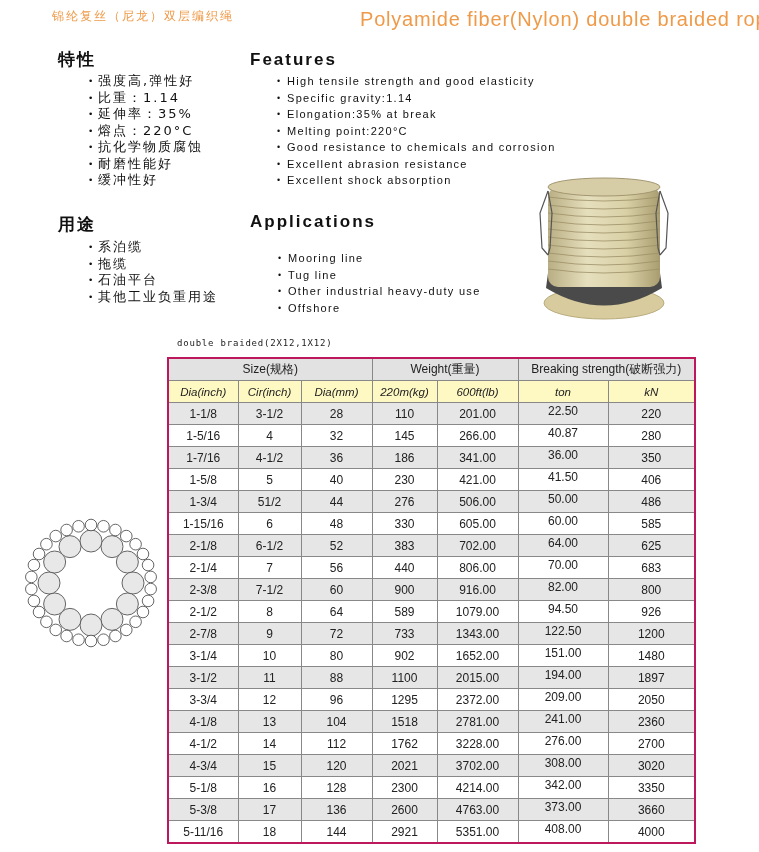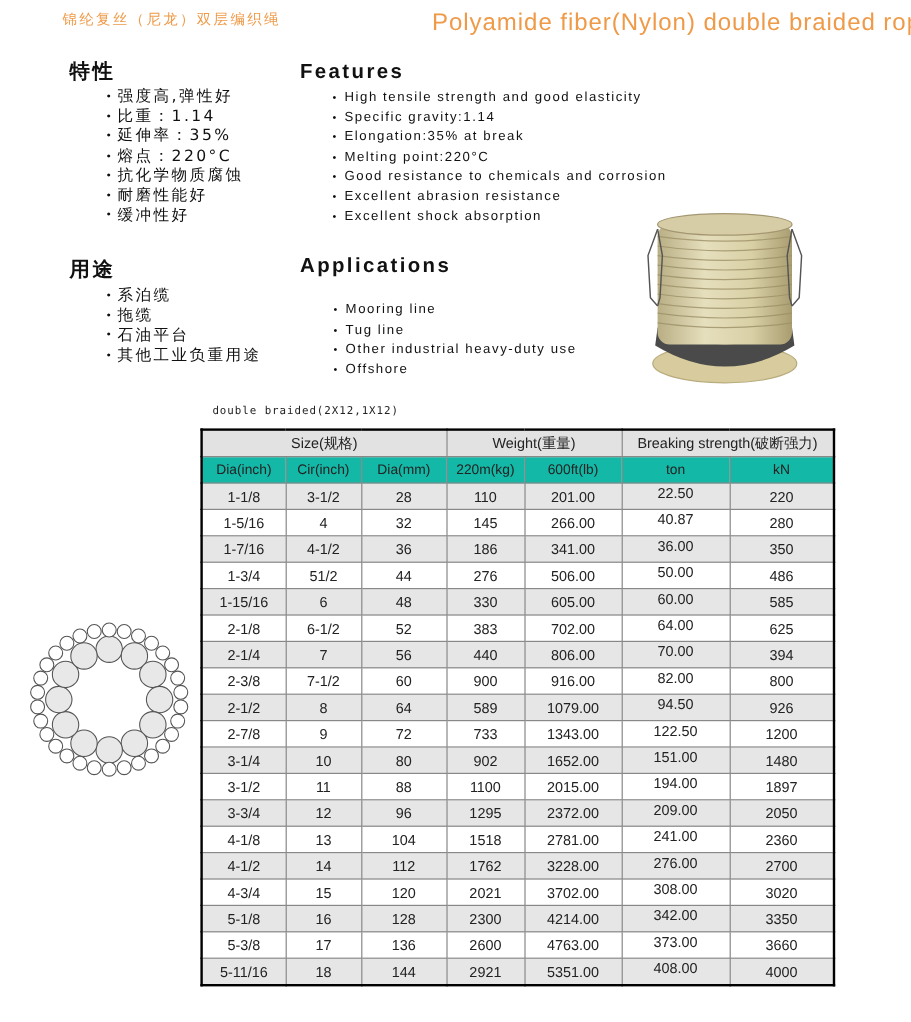--- a/index.html
+++ b/index.html
@@ -13,24 +13,24 @@
   ul.list { list-style: none; margin: 0; padding: 0; }
   ul.list li { position: relative; padding-left: 10px; white-space: nowrap; }
   ul.list li::before { content: "\2022"; position: absolute; left: 0; top: 0; font-size: 9px; }
   .cn-list li { font-size: 13px; height: 16.5px; line-height: 16.5px; letter-spacing: 2px; color: #111; }
   .cn-list li::before { line-height: 16.5px; }
   .en-list li { font-size: 11px; height: 16.5px; line-height: 16.5px; letter-spacing: 1.3px; color: #111; font-family: "Liberation Sans", sans-serif; }
   .en-list li::before { line-height: 16.5px; }
   .caption { left: 177px; top: 338px; font-size: 9px; letter-spacing: 0.8px; font-family: "DejaVu Sans Mono", monospace; color: #222; }
 
   table.spec { position: absolute; left: 167px; top: 357px; border-collapse: collapse;
-               border: 2px solid #000000; font-family: "Liberation Sans", sans-serif; font-size: 12px; color: #222; }
+               border: 2px solid #be185d; font-family: "Liberation Sans", sans-serif; font-size: 12px; color: #222; }
   table.spec td, table.spec th { border: 1px solid #888; padding: 0; text-align: center; font-weight: normal; white-space: nowrap; }
   table.spec tr.h1 th { height: 21px; background: #e2e2e2; font-size: 12px; }
-  table.spec tr.h2 th { height: 21px; background: #14b8a6; font-size: 11.5px; }
+  table.spec tr.h2 th { height: 21px; background: #fef9c3; font-size: 11.5px; font-style: italic; }
   table.spec tr.row td { height: 21px; }
   table.spec tr.row:nth-child(odd) td { background: #e6e6e6; }
   table.spec tr.row:nth-child(even) td { background: #ffffff; }
   td.ton { vertical-align: top; line-height: 17px; }
 
   .coil { left: 534px; top: 173px; width: 140px; height: 150px; }
   .cross { left: 22px; top: 518px; width: 138px; height: 130px; }
 </style>
 </head>
 <body>
@@ -204,20 +204,29 @@
       <tr class="row">
         <td>1-7/16</td>
         <td>4-1/2</td>
         <td>36</td>
         <td>186</td>
         <td>341.00</td>
         <td class="ton">36.00</td>
         <td>350</td>
       </tr>
       <tr class="row">
+        <td>1-5/8</td>
+        <td>5</td>
+        <td>40</td>
+        <td>230</td>
+        <td>421.00</td>
+        <td class="ton">41.50</td>
+        <td>406</td>
+      </tr>
+      <tr class="row">
         <td>1-3/4</td>
         <td>51/2</td>
         <td>44</td>
         <td>276</td>
         <td>506.00</td>
         <td class="ton">50.00</td>
         <td>486</td>
       </tr>
       <tr class="row">
         <td>1-15/16</td>
@@ -237,21 +246,21 @@
         <td class="ton">64.00</td>
         <td>625</td>
       </tr>
       <tr class="row">
         <td>2-1/4</td>
         <td>7</td>
         <td>56</td>
         <td>440</td>
         <td>806.00</td>
         <td class="ton">70.00</td>
-        <td>394</td>
+        <td>683</td>
       </tr>
       <tr class="row">
         <td>2-3/8</td>
         <td>7-1/2</td>
         <td>60</td>
         <td>900</td>
         <td>916.00</td>
         <td class="ton">82.00</td>
         <td>800</td>
       </tr>

